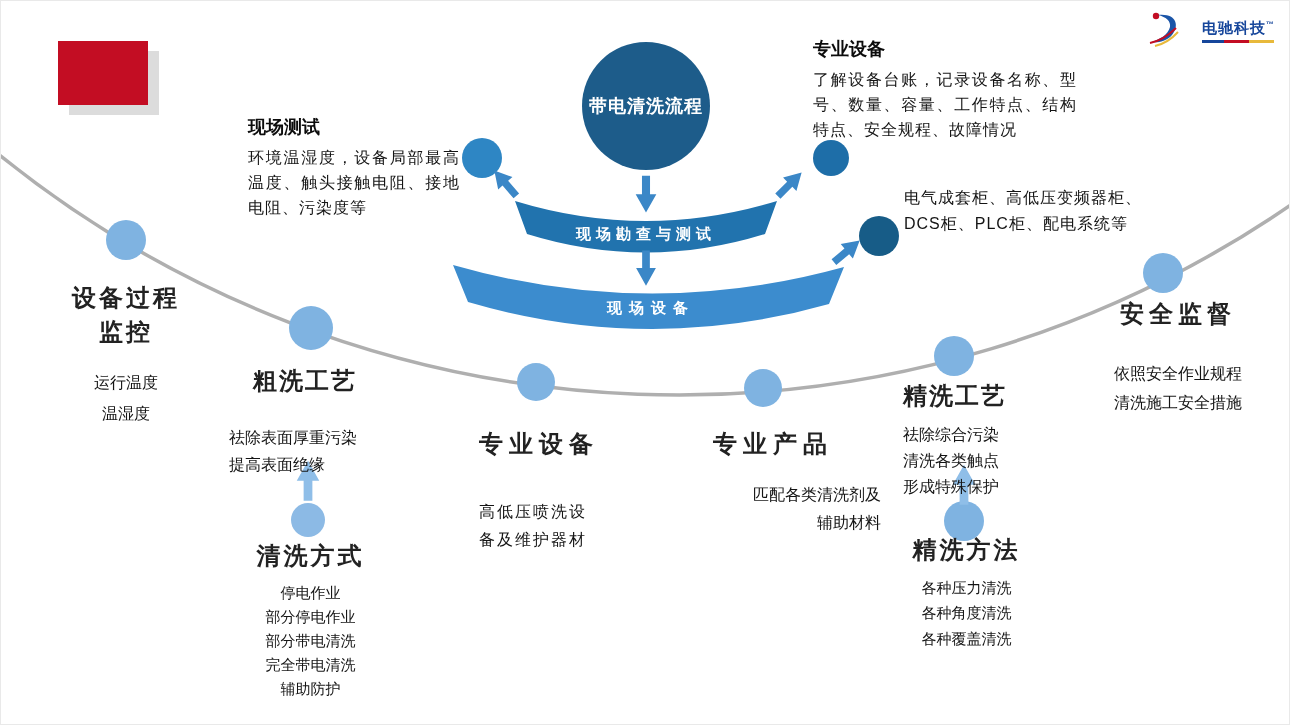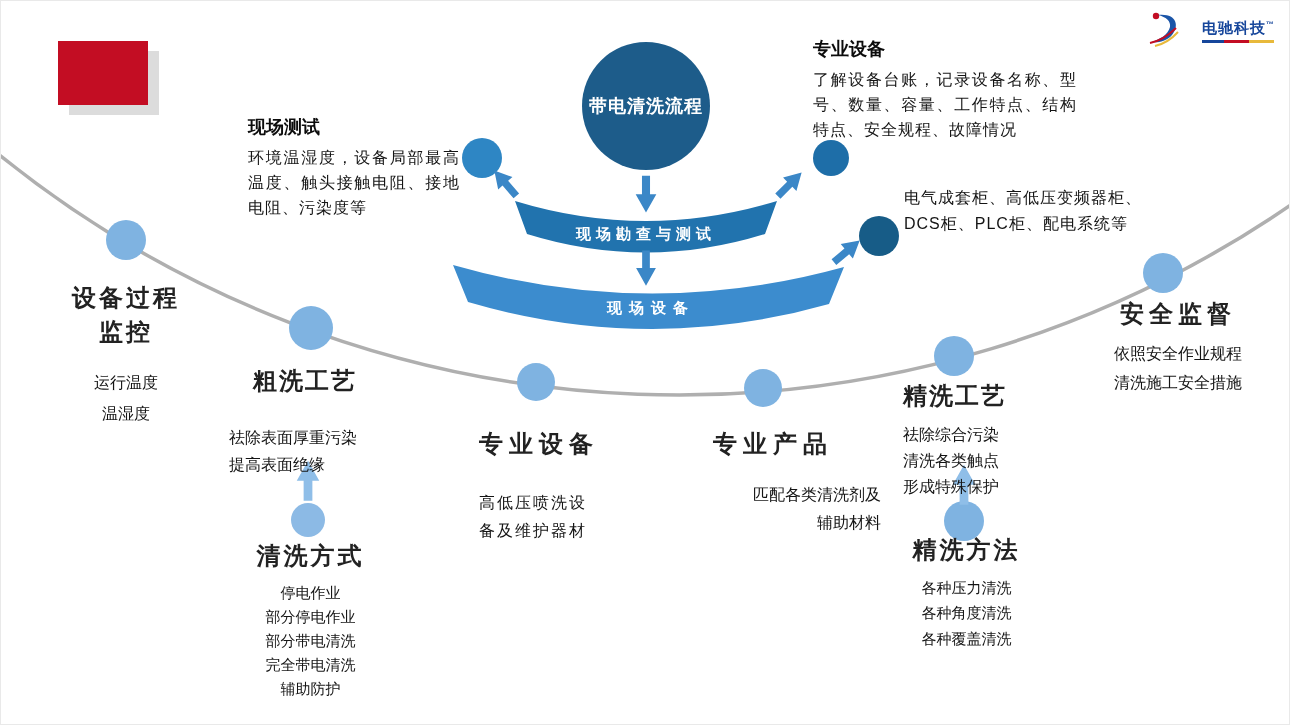--- a/index.html
+++ b/index.html
@@ -37,28 +37,28 @@
   #sec-site-survey{left:812px;top:36px;width:264px}
   #sec-site-survey .b{margin-top:7px;line-height:1.55;letter-spacing:1px}
   #sec-cabinets{left:903px;top:172px;width:252px}
   #sec-cabinets .b{margin-top:12px;line-height:1.6;letter-spacing:1px}
   #sec-process-monitor{left:30px;top:280px;width:190px;text-align:center}
   #sec-process-monitor .b{margin-top:20px;line-height:1.9}
   #sec-rough-clean{left:228px;top:363px;width:180px}
   #sec-rough-clean .t{padding-left:24px}
   #sec-rough-clean .b{margin-top:26px;line-height:1.7}
   #sec-pro-equipment{left:478px;top:426px;width:170px}
-  #sec-pro-equipment .b{margin-top:28px;line-height:1.75;letter-spacing:2px}
+  #sec-pro-equipment .b{margin-top:37px;line-height:1.75;letter-spacing:2px}
   #sec-pro-products{left:700px;top:426px;width:180px}
   #sec-pro-products .t{padding-left:12px}
   #sec-pro-products .b{margin-top:20px;line-height:1.75;text-align:right}
   #sec-fine-clean{left:902px;top:378px;width:170px}
   #sec-fine-clean .b{margin-top:9px;line-height:1.65}
   #sec-safety{left:1082px;top:296px;width:190px;text-align:center}
-  #sec-safety .b{margin-top:8px;line-height:1.85}
+  #sec-safety .b{margin-top:28px;line-height:1.85}
   #sec-clean-methods{left:232px;top:538px;width:155px;text-align:center}
   #sec-clean-methods .b{line-height:1.6;font-size:15px}
   #sec-fine-methods{left:888px;top:532px;width:155px;text-align:center}
   #sec-fine-methods .b{line-height:1.7;font-size:15px}
 </style>
 </head>
 <body>
 
 <div class="slide">
 

